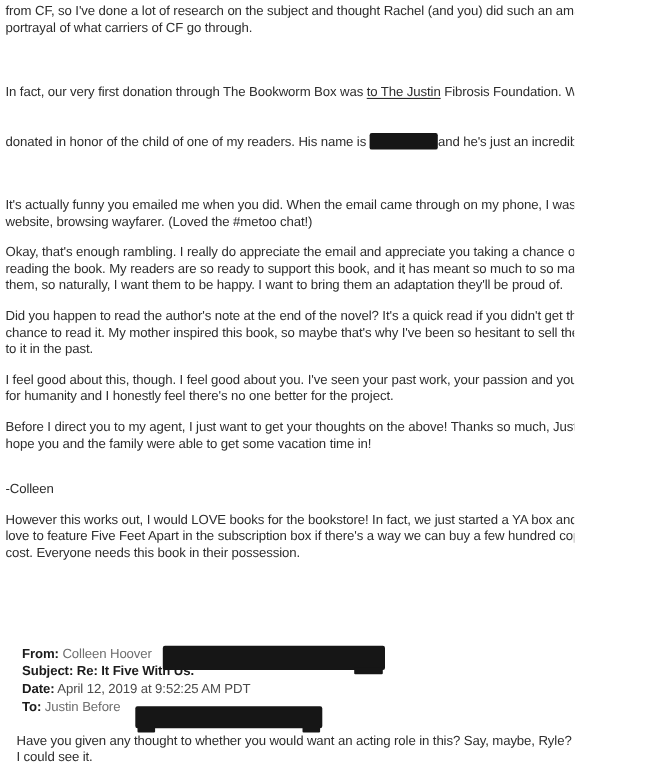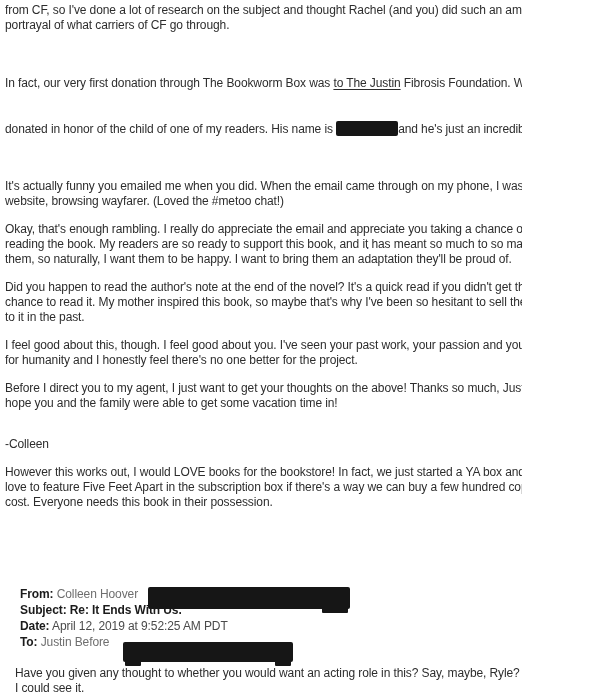--- a/index.html
+++ b/index.html
@@ -117,21 +117,21 @@
     <p class="para">However this works out, I would LOVE books for the bookstore! In fact, we just started a YA box and would
 love to feature Five Feet Apart in the subscription box if there's a way we can buy a few hundred copies at
 cost. Everyone needs this book in their possession.</p>
   </div>
 
   <span class="stray">.</span>
 
   <div class="footer">
     <div class="headers">
       <div><span class="hlabel">From:</span><span class="hval-gray"> Colleen Hoover</span></div>
-      <div><span class="hlabel">Subject:</span><span class="hval-bold"> Re: It Ends With Us.</span></div>
+      <div><span class="hlabel">Subject:</span><span class="hval-bold"> Re: It Five With Us.</span></div>
       <div><span class="hlabel">Date:</span><span class="hval-dark"> April 12, 2019 at 9:52:25 AM PDT</span></div>
       <div><span class="hlabel">To:</span><span class="hval-gray"> Justin Before</span></div>
       <span class="redact r1"></span>
       <span class="redact r2"></span>
     </div>
     <p class="bottom-para">Have you given any thought to whether you would want an acting role in this? Say, maybe, Ryle?
 I could see it.</p>
   </div>
 
 </div>

